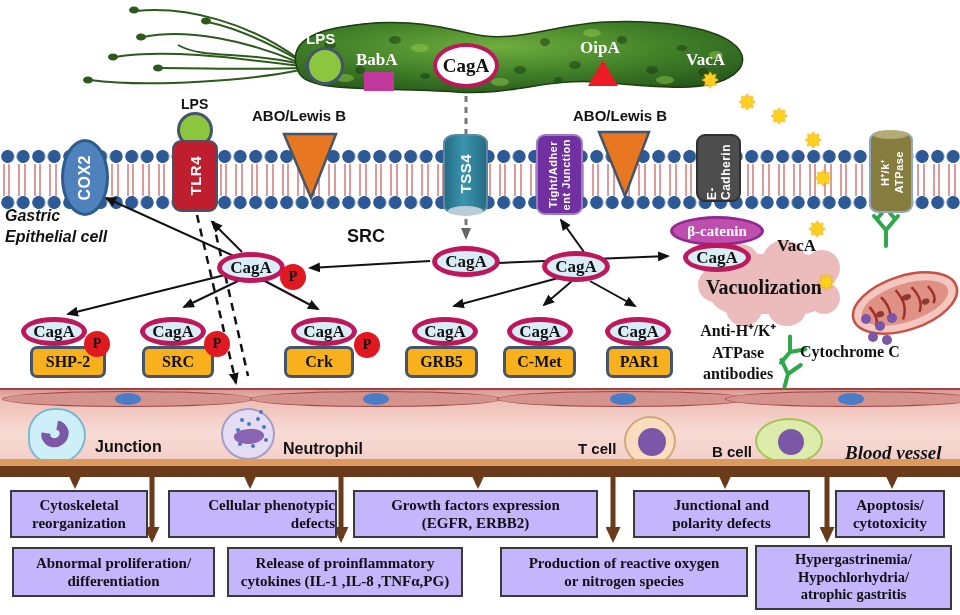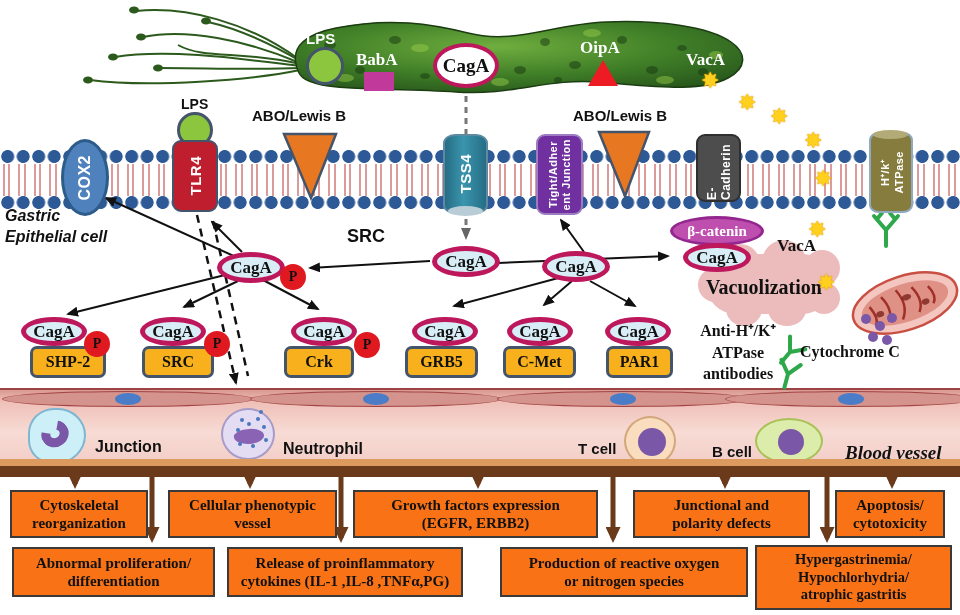--- a/index.html
+++ b/index.html
@@ -24,21 +24,21 @@
   .caga{display:flex;align-items:center;justify-content:center;background:#d8edf6;
         border:5px solid #be185d;border-radius:50%;font-family:"Liberation Serif",serif;
         font-weight:700;font-size:17px;color:#111;z-index:5;}
   .pdot{display:flex;align-items:center;justify-content:center;width:26px;height:26px;
         border-radius:50%;background:#e0181f;color:#111;font-family:"Liberation Serif",serif;
         font-weight:700;font-size:14px;z-index:6;}
   .adaptor{display:flex;align-items:center;justify-content:center;background:#f8b11c;
         border:3px solid #44546a;border-radius:7px;font-family:"Liberation Serif",serif;
         font-weight:700;font-size:16px;color:#111;z-index:5;}
   .obox{display:flex;flex-direction:column;align-items:center;justify-content:center;
-        background:#f97316;border:2px solid #3a3a3a;font-family:"Liberation Serif",serif;
+        background:#c4b5fd;border:2px solid #3a3a3a;font-family:"Liberation Serif",serif;
         font-weight:700;font-size:15px;line-height:1.22;color:#111;text-align:center;z-index:5;}
   .star{z-index:6;font-size:22px;color:#ffd01e;text-shadow:0 0 1px #d69500,0 0 2px #e8a000;
         line-height:1;}
   .nucleus{position:absolute;border-radius:50%;background:#7b57a8;}
   .spindle{position:absolute;height:14px;border-radius:50%;background:#d4938c;
            border:1.5px solid #a34444;}
   .epnuc{position:absolute;width:26px;height:12px;border-radius:50%;background:#4a7cc7;}
   .cloud{background:#ecbcbc;border-radius:34px;z-index:4;}
   .cloud .bump{position:absolute;background:#ecbcbc;border-radius:50%;}
 </style>
@@ -402,23 +402,23 @@
     <span>CagA</span>
     </div>
   <div class="abs adaptor" style="left:606px;top:346px;width:67px;height:32px;">
     <span>PAR1</span>
     </div>
 
   <div class="abs obox" style="left:10px;top:490px;width:138px;height:48px;">
     <span>Cytoskeletal</span>
     <span>reorganization</span>
     </div>
-  <div class="abs obox" style="left:168px;top:490px;width:169px;height:48px;">
+  <div class="abs obox" style="left:168px;top:490px;width:169px;height:48px;align-items:flex-end;">
     <span>Cellular phenotypic</span>
-    <span>vessel</span>
+    <span>defects</span>
     </div>
   <div class="abs obox" style="left:353px;top:490px;width:245px;height:48px;">
     <span>Growth factors expression</span>
     <span>(EGFR, ERBB2)</span>
     </div>
   <div class="abs obox" style="left:835px;top:490px;width:110px;height:48px;">
     <span>Apoptosis/</span>
     <span>cytotoxicity</span>
     </div>
   <div class="abs obox" style="left:633px;top:490px;width:177px;height:48px;">

